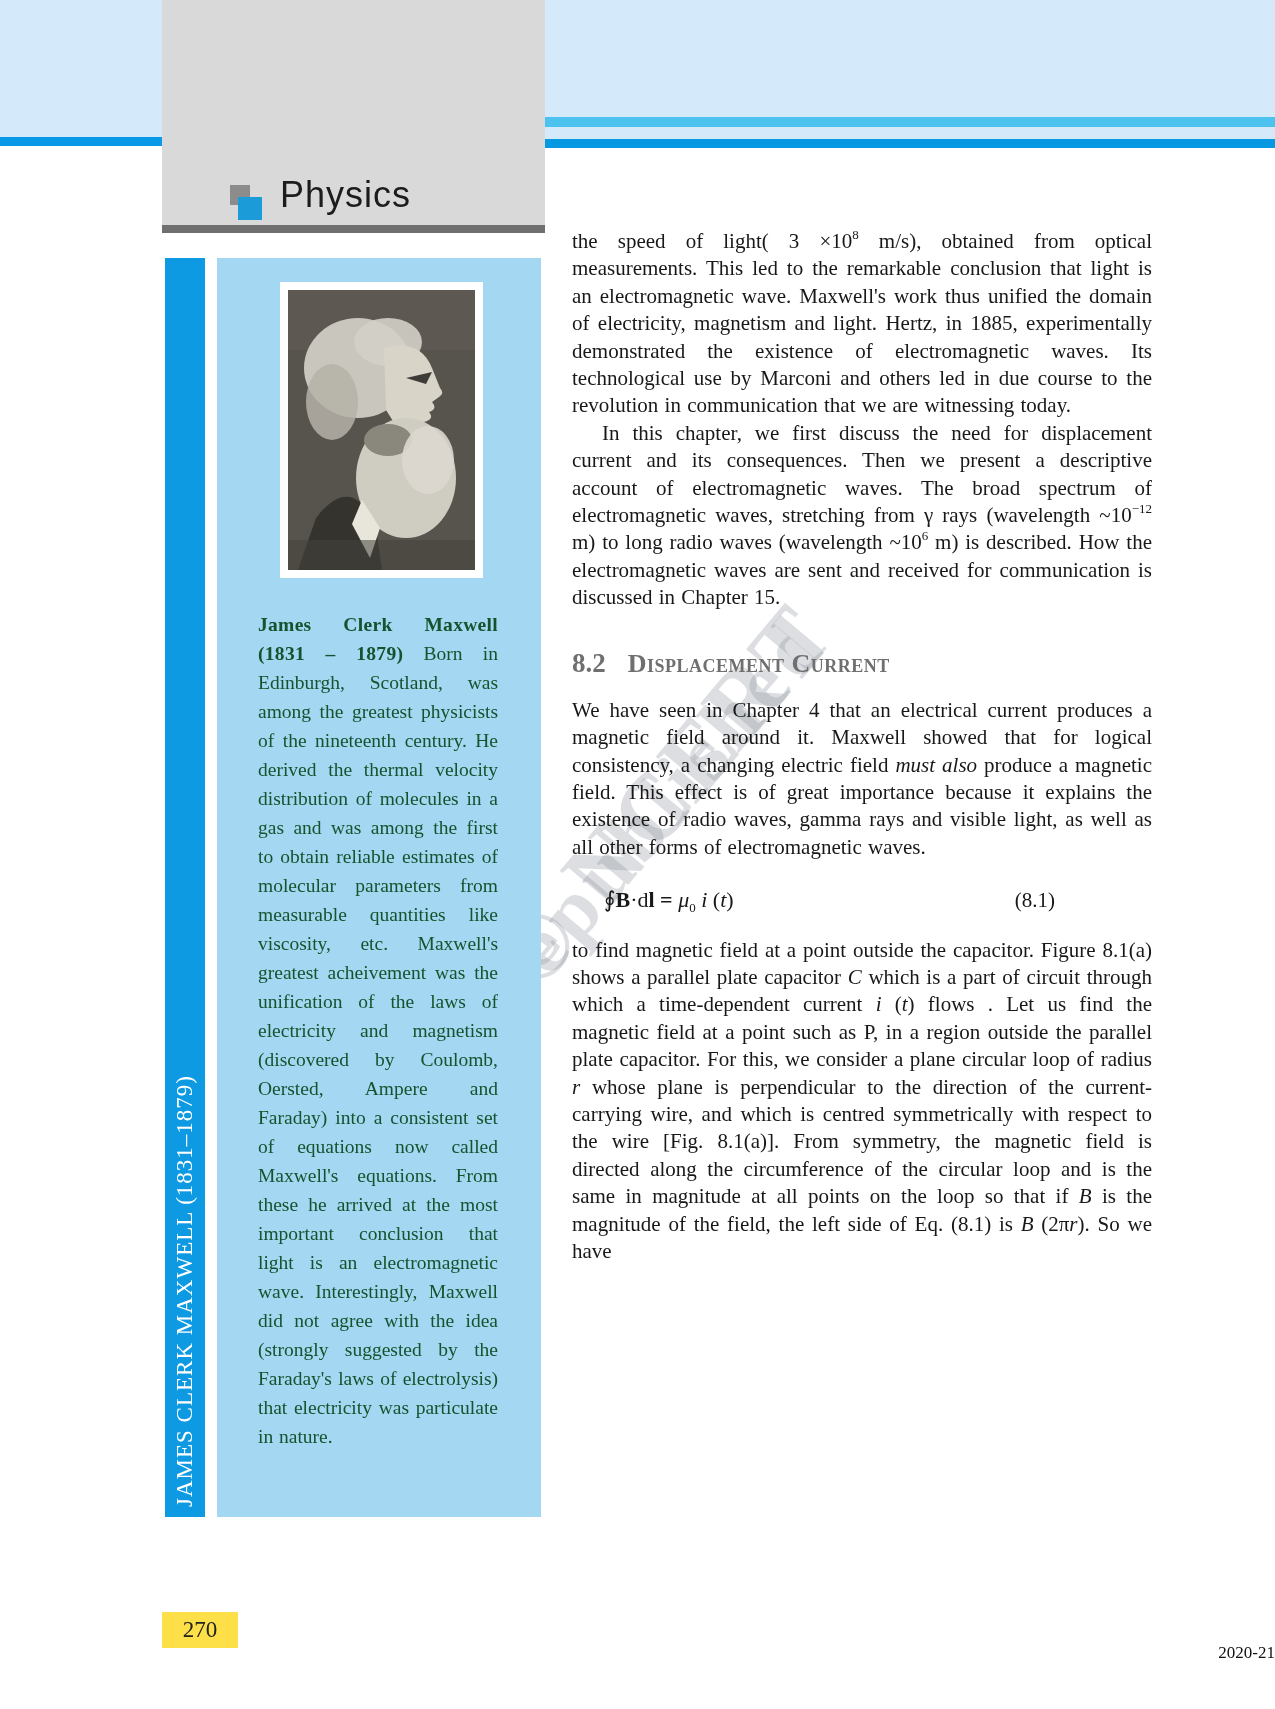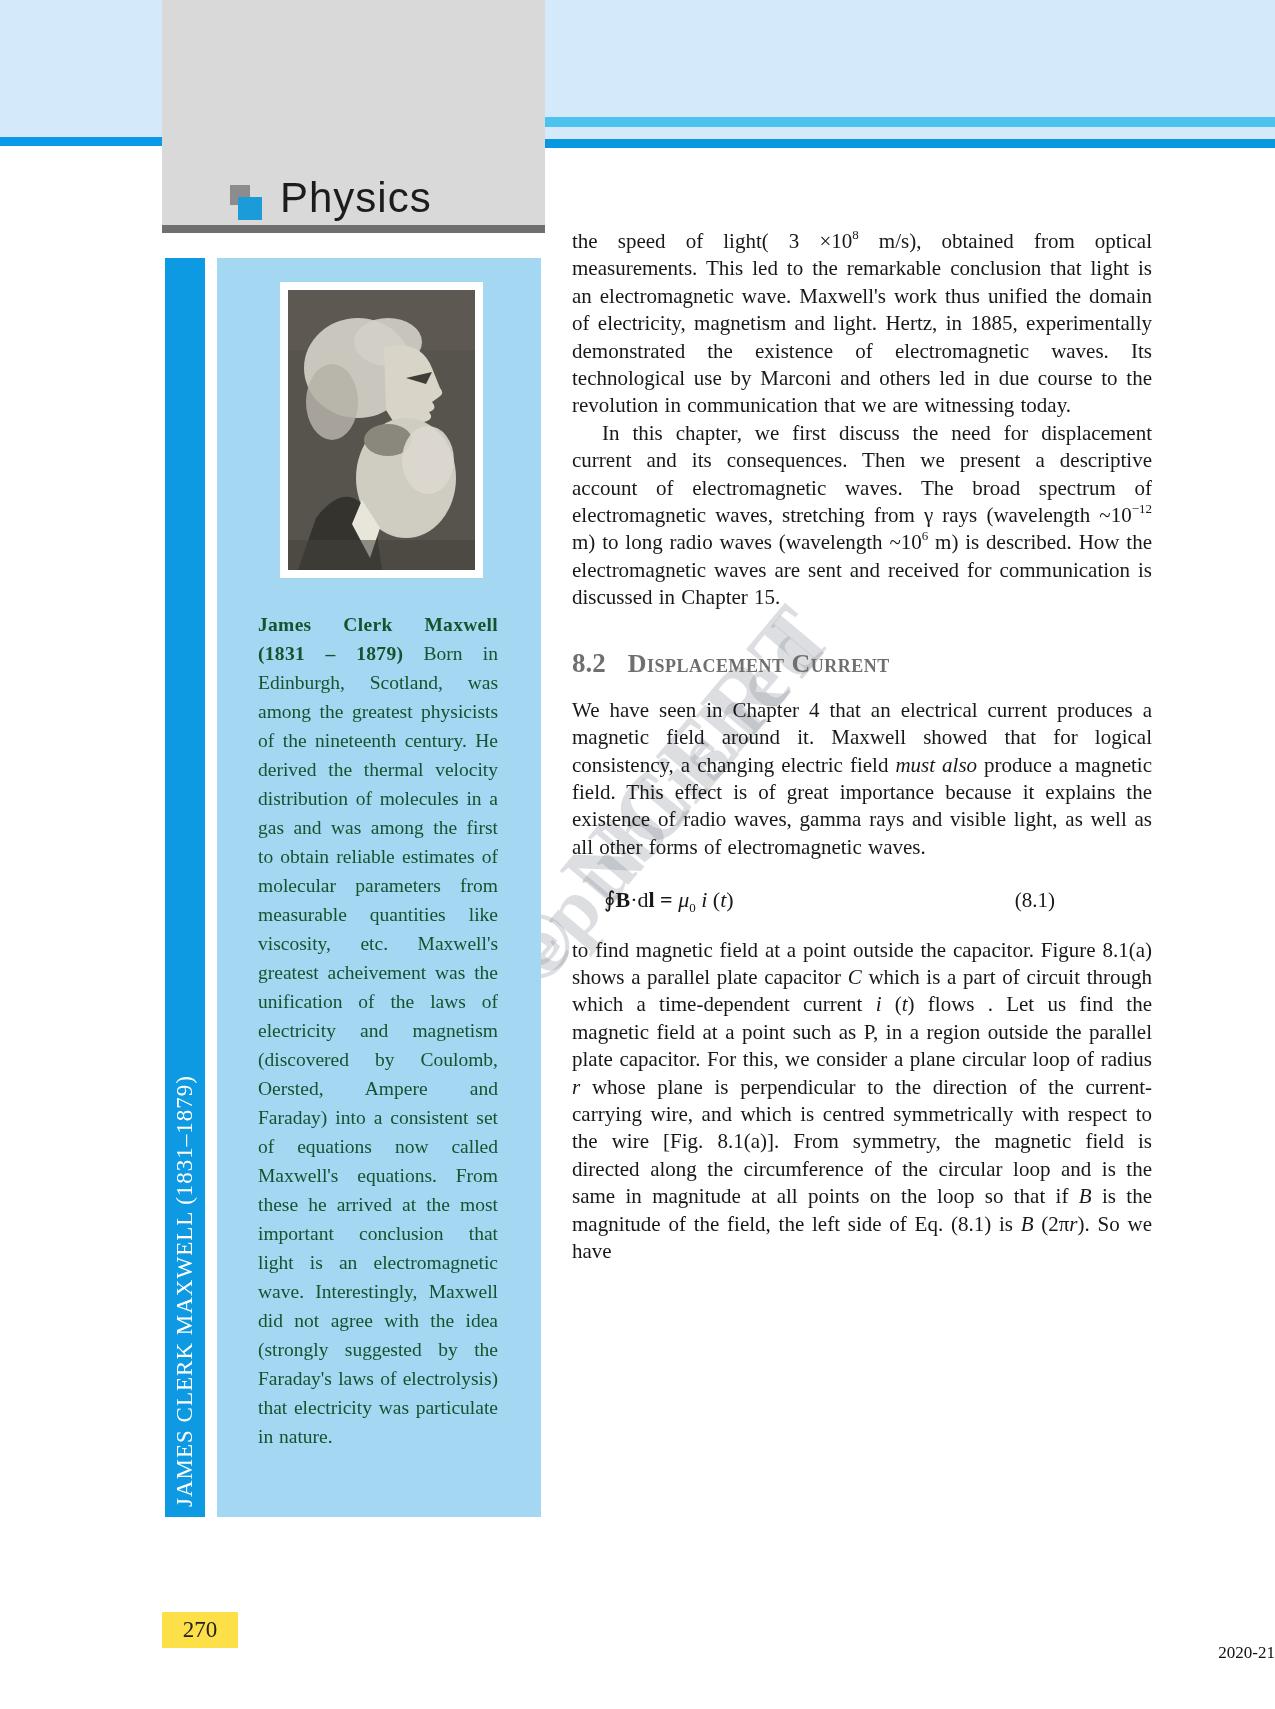--- a/index.html
+++ b/index.html
@@ -18,21 +18,21 @@
   .stripe-sky{left:545px;top:117px;width:730px;height:10px;background:#4cc2ef;}
   .band-right2{left:545px;top:127px;width:730px;height:12px;background:#d4eafb;}
   .stripe-deep{left:545px;top:139px;width:730px;height:9px;background:#0798e2;}
 
   
   .gray-box{left:162px;top:0;width:383px;height:233px;background:#d9d9d9;
             border-bottom:8px solid #6f6f6f;box-sizing:border-box;}
   .sq-gray{position:absolute;left:68px;top:185px;width:20px;height:20px;background:#8c8c8c;}
   .sq-blue{position:absolute;left:76px;top:197px;width:24px;height:23px;background:#1b9cd9;}
   .ph-title{position:absolute;left:118px;top:174px;font-family:"Liberation Sans",sans-serif;
-            font-size:42px;color:#1c1c1c;letter-spacing:1px;}
+            font-size:36px;color:#1c1c1c;letter-spacing:1px;}
 
   
   .wm{color:rgba(138,147,155,0.30);white-space:nowrap;transform:rotate(-50deg);
       letter-spacing:6px;font-weight:bold;}
   .wm1{font-size:95px;left:430px;top:740px;}
   .wm2{font-size:82px;left:100px;top:910px;}
 
   
   .margin-bar{left:165px;top:258px;width:40px;height:1259px;background:#0d9ae3;}
   .margin-label{position:absolute;bottom:10px;left:50%;transform:translateX(-50%) rotate(180deg);

